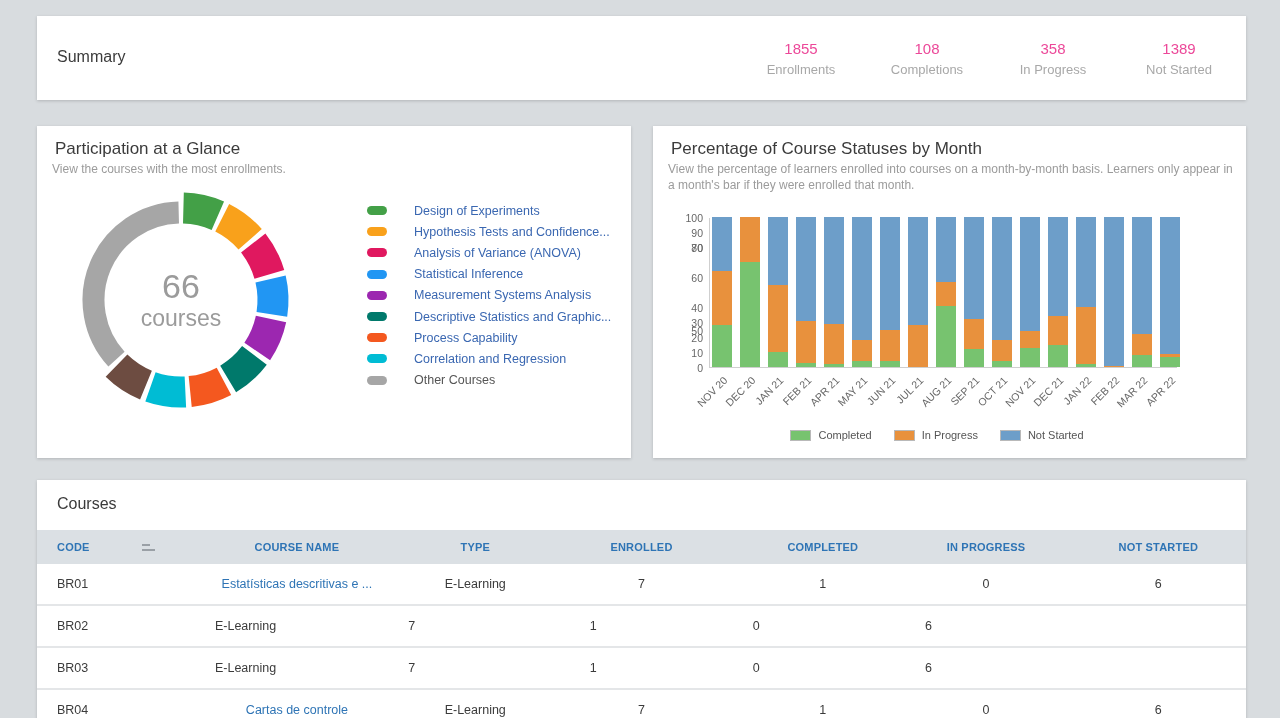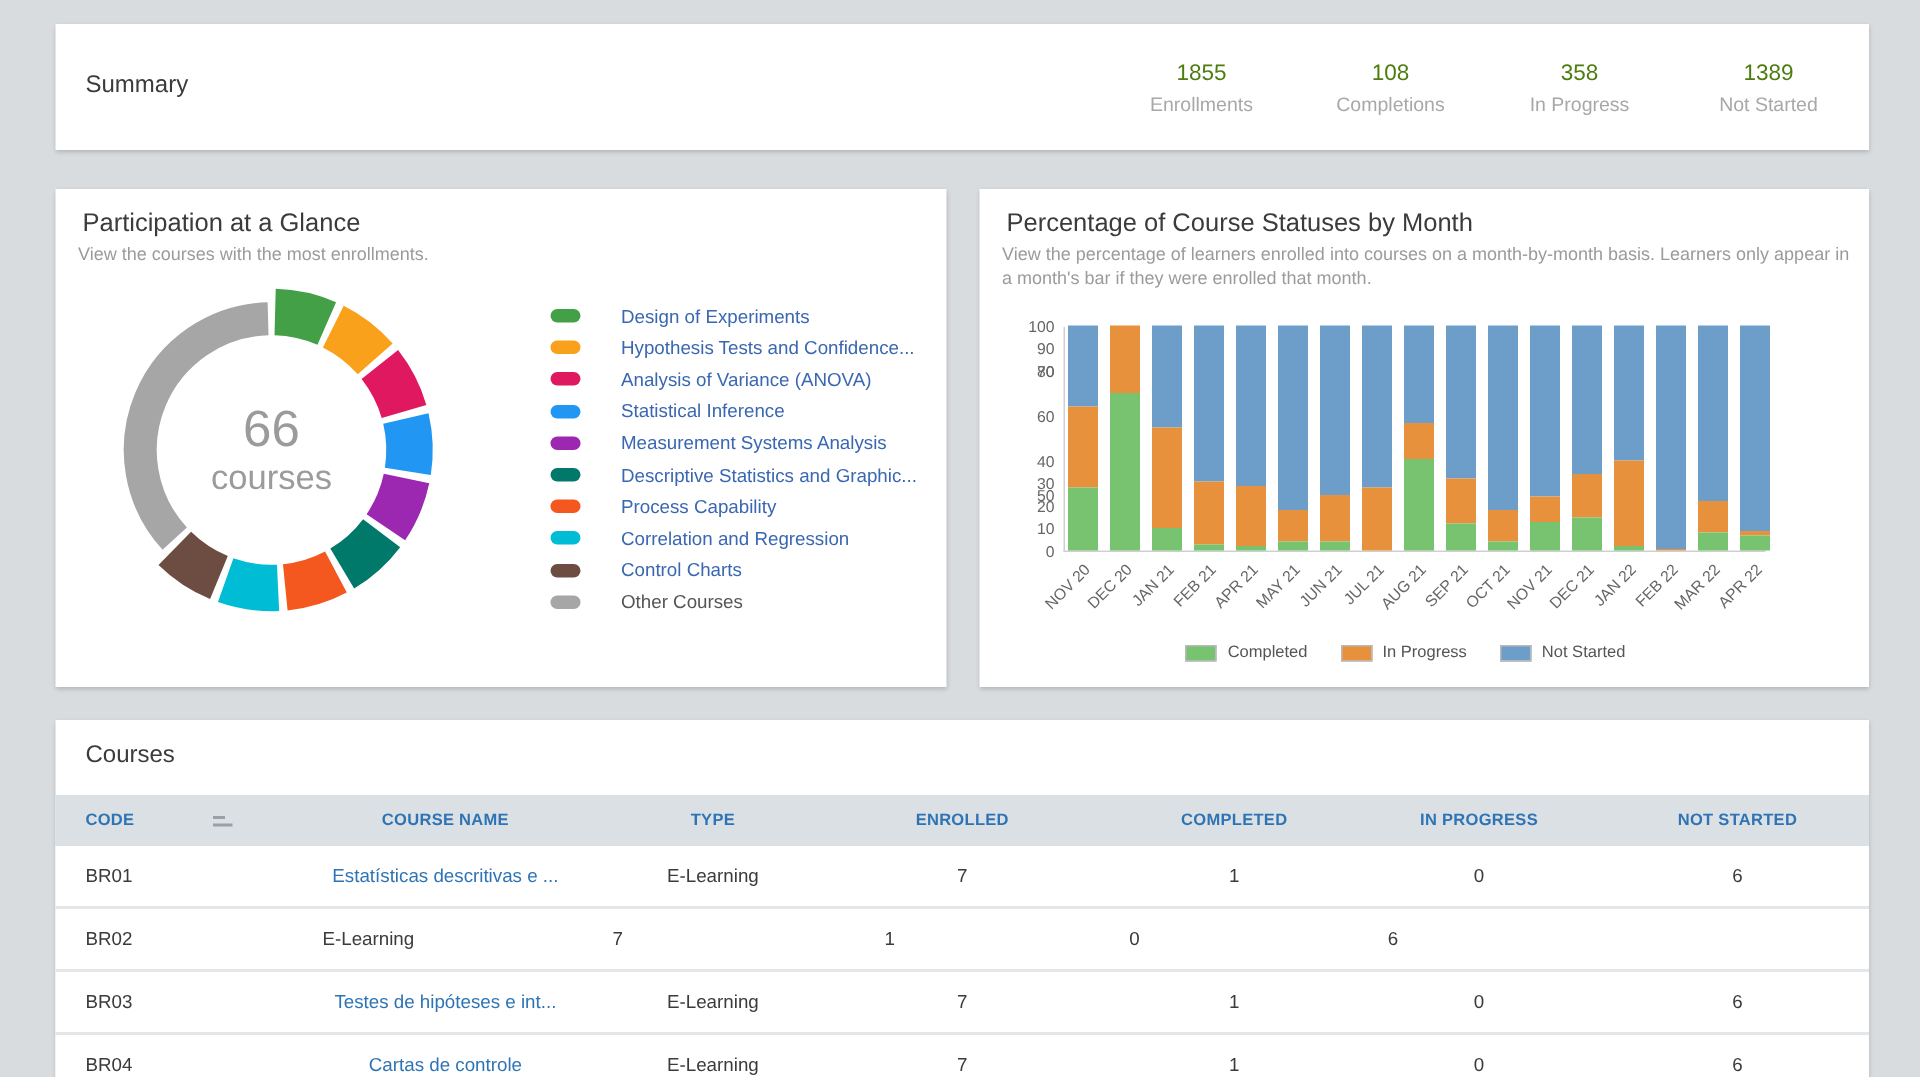--- a/index.html
+++ b/index.html
@@ -12,21 +12,21 @@
   }
   .card {
     position: absolute; background: #fff;
     box-shadow: 0 1px 3px rgba(0,0,0,.18);
   }
   
   #summary-card { left:37px; top:16px; width:1209px; height:84px; }
   .summary-title { position:absolute; left:20px; top:32px; font-size:16px; color:#3b3b3b; }
   .stats { position:absolute; right:4px; top:0; height:100%; display:flex; }
   .stat { width:126px; display:flex; flex-direction:column; align-items:center; justify-content:center; gap:5px; }
-  .stat .val { font-size:15px; color:#4d7c0f; }
+  .stat .val { font-size:15px; color:#ec4899; }
   .stat .lab { font-size:13px; color:#a8a8a8; }
   
   #participation-card { left:37px; top:126px; width:594px; height:332px; }
   #statuses-card { left:653px; top:126px; width:593px; height:332px; }
   .card-title { position:absolute; left:18px; top:13px; font-size:17px; color:#3b3b3b; }
   .card-sub { position:absolute; left:15px; top:35px; font-size:12px; color:#9b9b9b; line-height:16px; }
   
   #donut-wrap { position:absolute; left:24px; top:54px; width:240px; height:240px; }
   #donut-center { position:absolute; inset:0; display:flex; flex-direction:column; align-items:center; justify-content:center; color:#9b9b9b; }
   #donut-center .big { font-size:34px; line-height:36px; }
@@ -138,24 +138,20 @@
       </div>
       <div class="dleg-item">
         <span class="dleg-swatch" style="background: rgb(244, 88, 31);"></span>
         <span class="dleg-label">Process Capability</span>
       </div>
       <div class="dleg-item">
         <span class="dleg-swatch" style="background: rgb(0, 188, 212);"></span>
         <span class="dleg-label">Correlation and Regression</span>
       </div>
       <div class="dleg-item">
-        <span class="dleg-swatch" style="background: rgb(109, 76, 65);"></span>
-        <span class="dleg-label">Control Charts</span>
-      </div>
-      <div class="dleg-item">
         <span class="dleg-swatch" style="background: rgb(166, 166, 166);"></span>
         <span class="dleg-label" style="color: rgb(85, 85, 85);">Other Courses</span>
       </div>
     </div>
 </div>
 
 <div class="card" id="statuses-card">
   <div class="card-title">Percentage of Course Statuses by Month</div>
   <div class="card-sub" style="width:565px;">View the percentage of learners enrolled into courses on a month-by-month basis. Learners only appear in a month's bar if they were enrolled that month.</div>
   <div id="chart-area">
@@ -339,23 +335,20 @@
       <div class="trow tbody-row">
         <div class="cell c0 left">BR02</div>
         <div class="cell c2">E-Learning</div>
         <div class="cell c3">7</div>
         <div class="cell c4">1</div>
         <div class="cell c5">0</div>
         <div class="cell c6">6</div>
       </div>
       <div class="trow tbody-row">
         <div class="cell c0 left">BR03</div>
-        <div class="cell c1">
-          <span class="course-link">Testes de hipóteses e int...</span>
-        </div>
         <div class="cell c2">E-Learning</div>
         <div class="cell c3">7</div>
         <div class="cell c4">1</div>
         <div class="cell c5">0</div>
         <div class="cell c6">6</div>
       </div>
       <div class="trow tbody-row">
         <div class="cell c0 left">BR04</div>
         <div class="cell c1">
           <span class="course-link">Cartas de controle</span>

